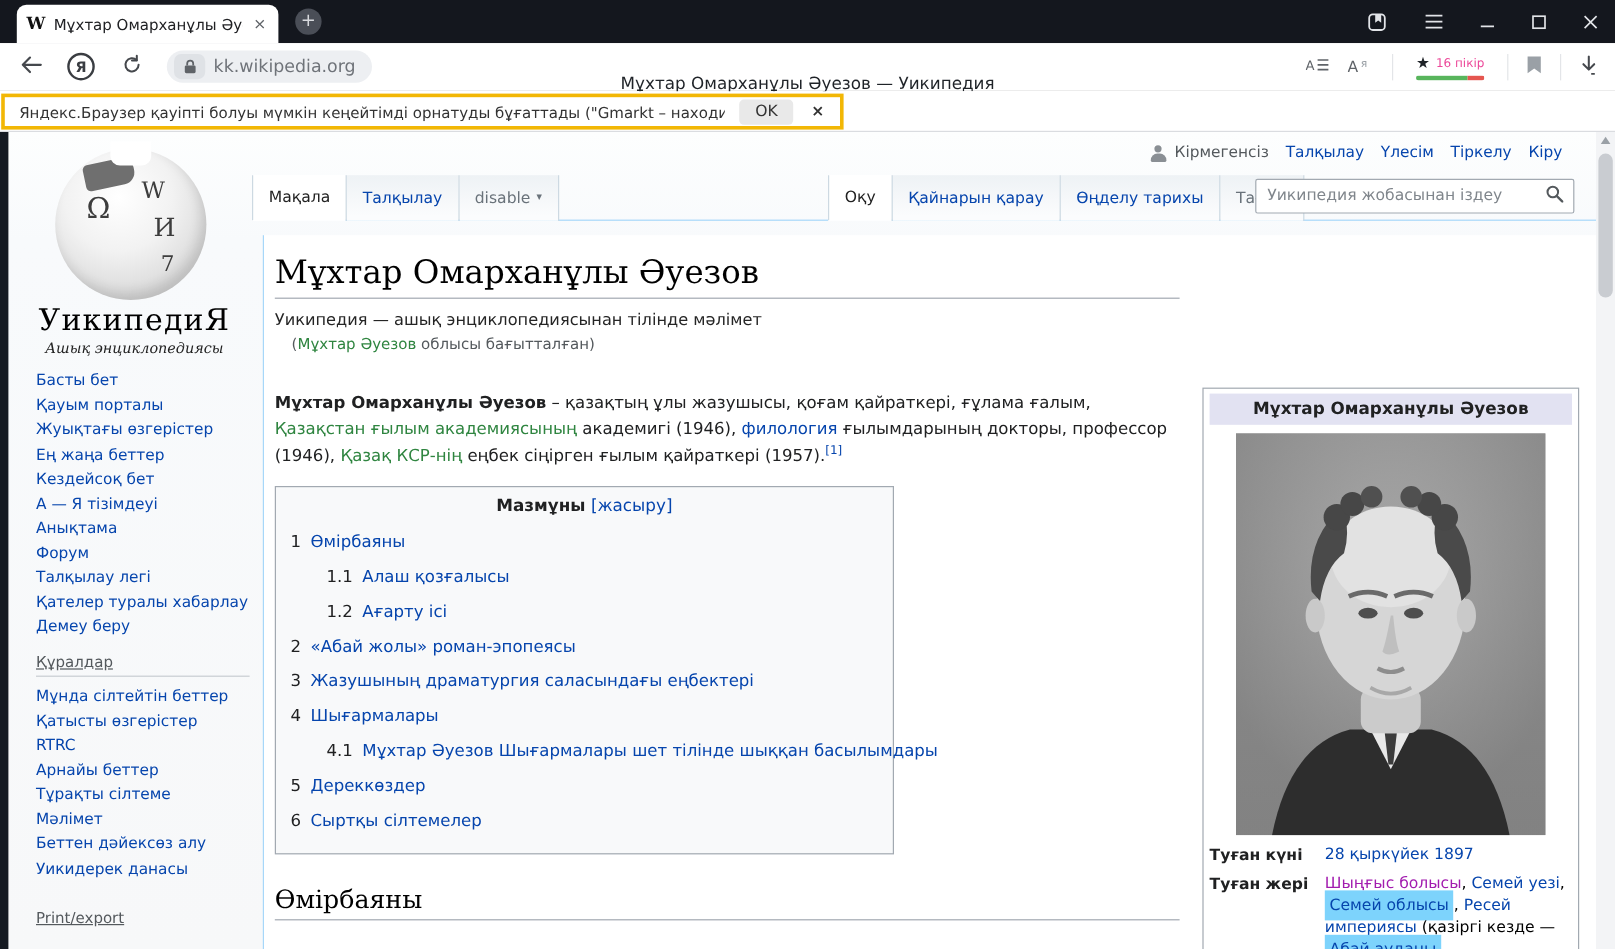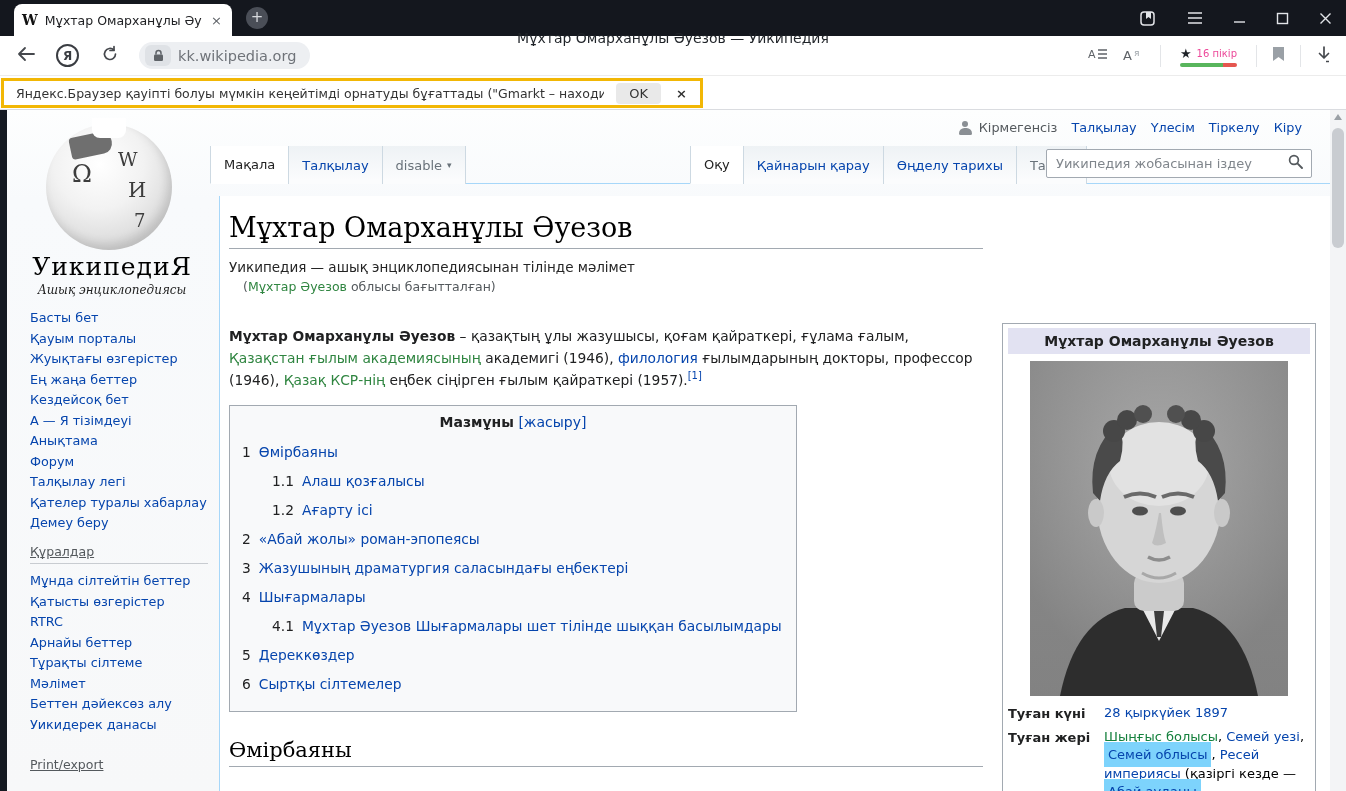--- a/index.html
+++ b/index.html
@@ -22,21 +22,21 @@
   .toolbar{position:absolute;left:0;top:36px;width:1346px;height:40px;background:#fff;
            border-bottom:1px solid #ececec;display:flex;align-items:center;}
   .nav-ic{margin-left:16px;color:#45484d;}
   .ya-circle{width:23px;height:23px;border:2px solid #3a3d42;border-radius:50%;color:#3a3d42;
              font-size:12px;font-weight:bold;text-align:center;line-height:20px;margin-left:20px;}
   .urlpill{margin-left:20px;height:27px;background:#edeff2;border-radius:14px;display:flex;
            align-items:center;padding:0 14px 0 6px;gap:7px;}
   .lockchip{width:26px;height:21px;background:#dfe2e6;border-radius:6px;display:flex;
             align-items:center;justify-content:center;}
   .urltext{font-size:14.5px;color:#6f7379;}
-  .pagetitle{position:absolute;left:50%;top:30px;transform:translateX(-50%);
+  .pagetitle{position:absolute;left:50%;top:62px;transform:translateX(-50%);
              font-size:14px;color:#1f2328;white-space:nowrap;}
   .tool-right{position:absolute;right:14px;top:36px;height:40px;display:flex;align-items:center;gap:15px;}
   .vsep{width:1px;height:22px;background:#e3e5e8;}
   .rating{position:relative;display:flex;align-items:center;gap:5px;padding:0 4px 6px 4px;}
   .rating .star{font-size:13px;color:#1f2328;}
   .rating .rtext{font-size:10px;color:#ec4899;}
   .ratebar{position:absolute;left:4px;right:4px;bottom:0;height:4px;border-radius:2px;overflow:hidden;display:flex;}
   .ratebar .g{background:#58b55c;width:76%;}
   .ratebar .r{background:#e5564f;width:24%;}
   .gicon{color:#5f6368;}
@@ -94,36 +94,36 @@
   .searchwrap input::placeholder{color:#80868c;}
   .mag{margin-right:8px;}
   
   .panel{position:absolute;left:219px;top:86px;width:1111px;height:595px;background:#fff;
          border-left:1px solid #a7d7f9;padding:0 0 0 9px;}
   .h1{font-family:"DejaVu Serif",serif;font-size:27px;color:#000;font-weight:normal;
       margin:16px 0 0 0;padding-bottom:5px;border-bottom:1px solid #a2a9b1;width:754px;}
   .sitesub{font-size:13.5px;color:#252525;margin-top:10px;}
   .redirnote{font-size:12.5px;color:#54595d;margin:4px 0 0 14px;}
   .lead{font-size:13.8px;line-height:22px;color:#202122;width:744px;margin-top:31px;}
-  .toc{margin-top:14px;width:568px;border:1px solid #a2a9b1;background:#f8f9fa;padding:8px 12px 12px;}
+  .toc{margin-top:14px;width:516px;border:1px solid #a2a9b1;background:#f8f9fa;padding:8px 12px 12px;}
   .toctitle{text-align:center;font-size:14px;}
   .toctitle b{color:#202122;}
   .toctitle .hide{color:#0645ad;font-weight:normal;}
   .toc ul{list-style:none;margin:8px 0 0;padding:0;}
   .toc li{line-height:29px;font-size:13.8px;white-space:nowrap;}
   .toc li.l2{padding-left:30px;}
   .tocnum{color:#202122;margin-right:8px;}
   .toclink{color:#0645ad;text-decoration:none;}
   .h2{font-family:"DejaVu Serif",serif;font-size:21px;font-weight:normal;color:#000;
       margin:26px 0 0 0;padding-bottom:4px;border-bottom:1px solid #a2a9b1;width:754px;}
   
   .seg-b{font-weight:bold;}
   .seg-l{color:#0645ad;}
   .seg-g{color:#2f8540;}
-  .seg-r{color:#15803d;margin-top:15px;}
+  .seg-r{color:#a21caf;margin-top:15px;}
   .seg-lh{color:#0645ad;background:#7dd3fc;padding:5px 4px;}
   .seg-sup{color:#0645ad;font-size:10px;vertical-align:super;line-height:0;}
   
   .infobox{position:absolute;left:782px;top:127px;width:314px;border:1px solid #a2a9b1;
            background:#fff;padding:4px 5px 6px;font-size:13px;}
   .ibtitle{background:#e2e2f2;font-weight:bold;font-size:14px;text-align:center;padding:5px 2px;color:#202122;}
   .ibimg{display:block;margin:7px auto 8px;}
   .ibrow{display:flex;margin-top:4px;line-height:18.5px;}
   .iblabel{width:96px;font-weight:bold;color:#202122;flex:none;padding-top:1px;}
   .ibvalue{flex:1;}

